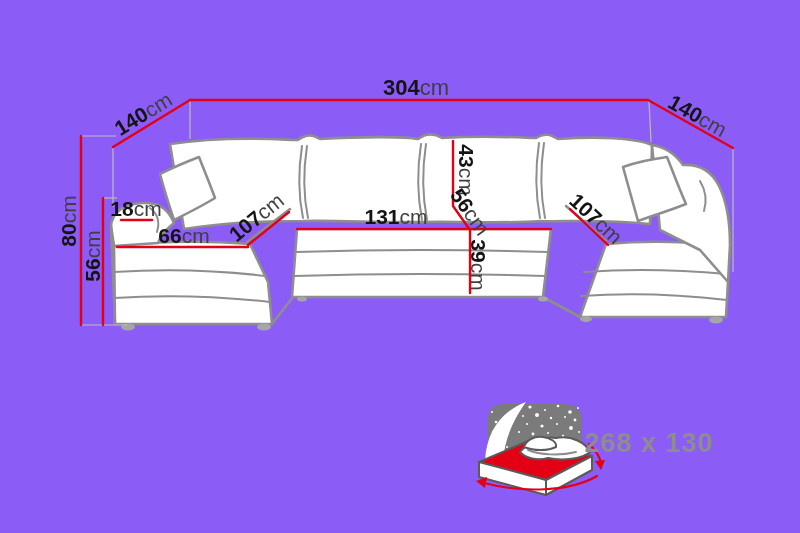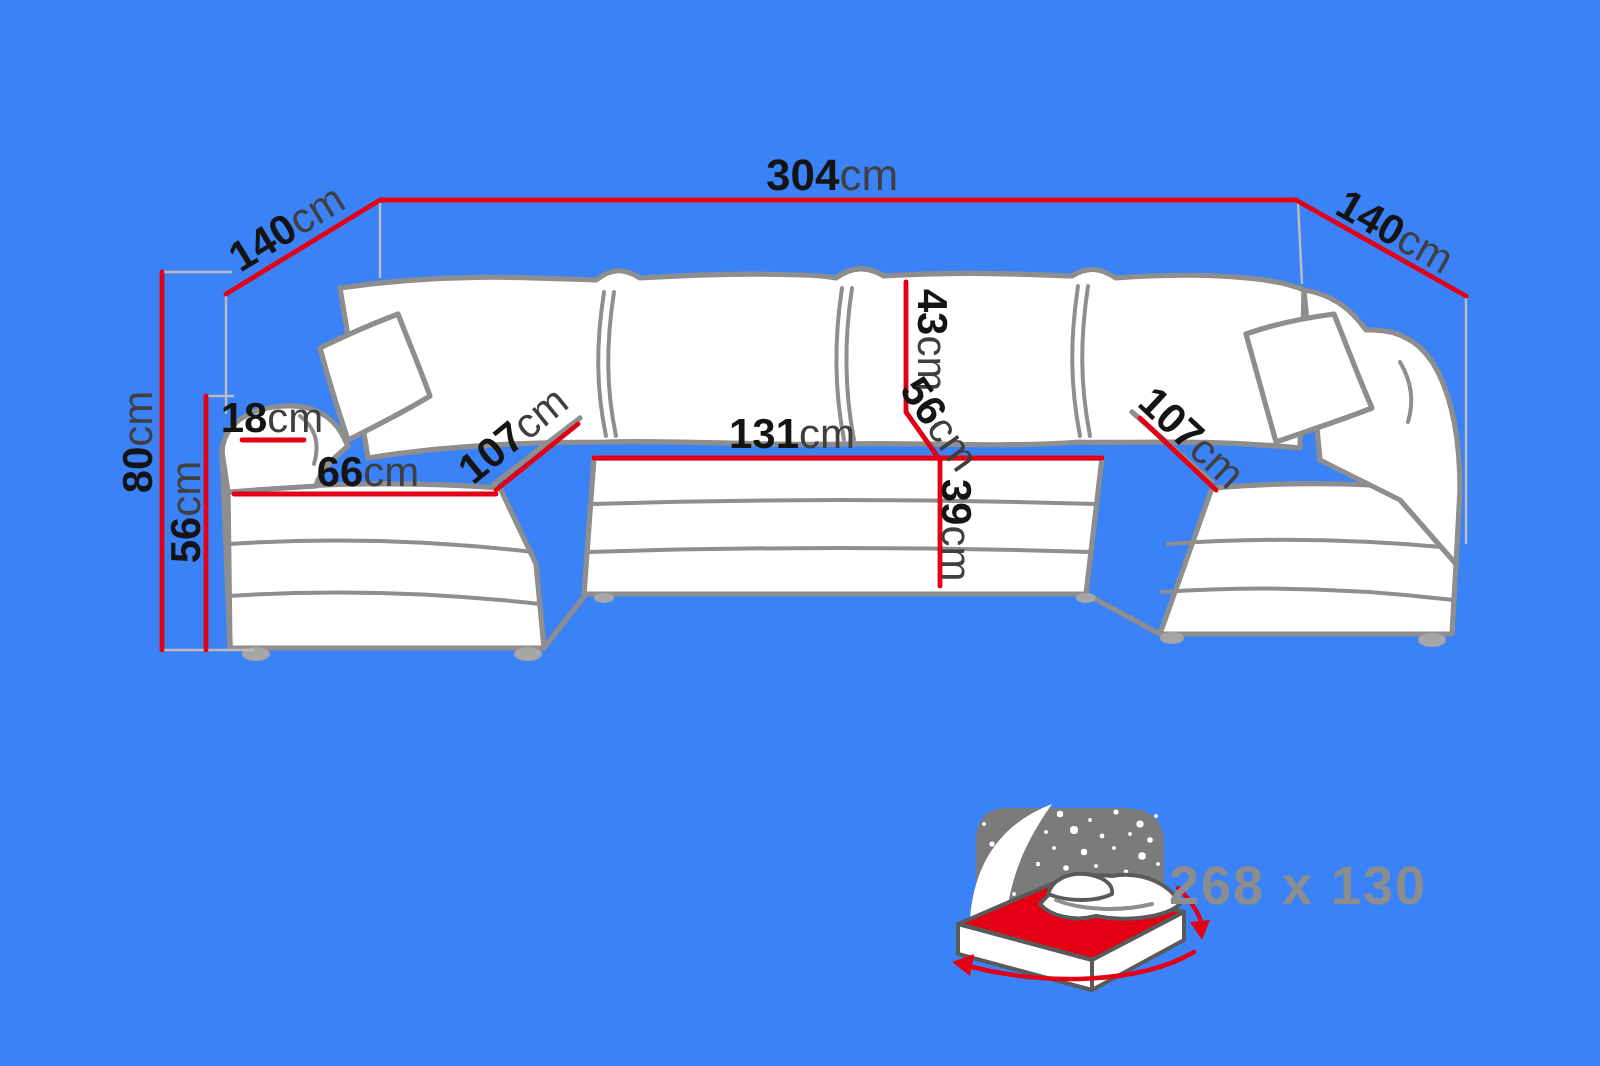--- a/index.html
+++ b/index.html
@@ -1,16 +1,16 @@
 <!DOCTYPE html>
 <html><head>
 <meta charset="utf-8">
 <style>
   html,body { margin:0; padding:0; background:#ffffff; }
-  .stage { width:800px; height:533px; position:relative; background:#3b82f6; overflow:hidden; }
+  .stage { width:800px; height:533px; position:relative; background:#8b5cf6; overflow:hidden; }
   svg { display:block; font-family:"Liberation Sans", sans-serif; }
 
   
   .outline { fill:#ffffff; stroke:#8e8e8e; stroke-width:2.6; stroke-linejoin:round; stroke-linecap:round; }
   .line    { fill:none;    stroke:#8e8e8e; stroke-width:2.6; stroke-linejoin:round; stroke-linecap:round; }
   .seam    { fill:none;    stroke:#8e8e8e; stroke-width:2;   stroke-linecap:round; }
   .leg     { fill:#a6a6a6; }
 
   
   .red   { fill:none; stroke:#e30015; stroke-width:2.4; stroke-linecap:round; stroke-linejoin:round; }

